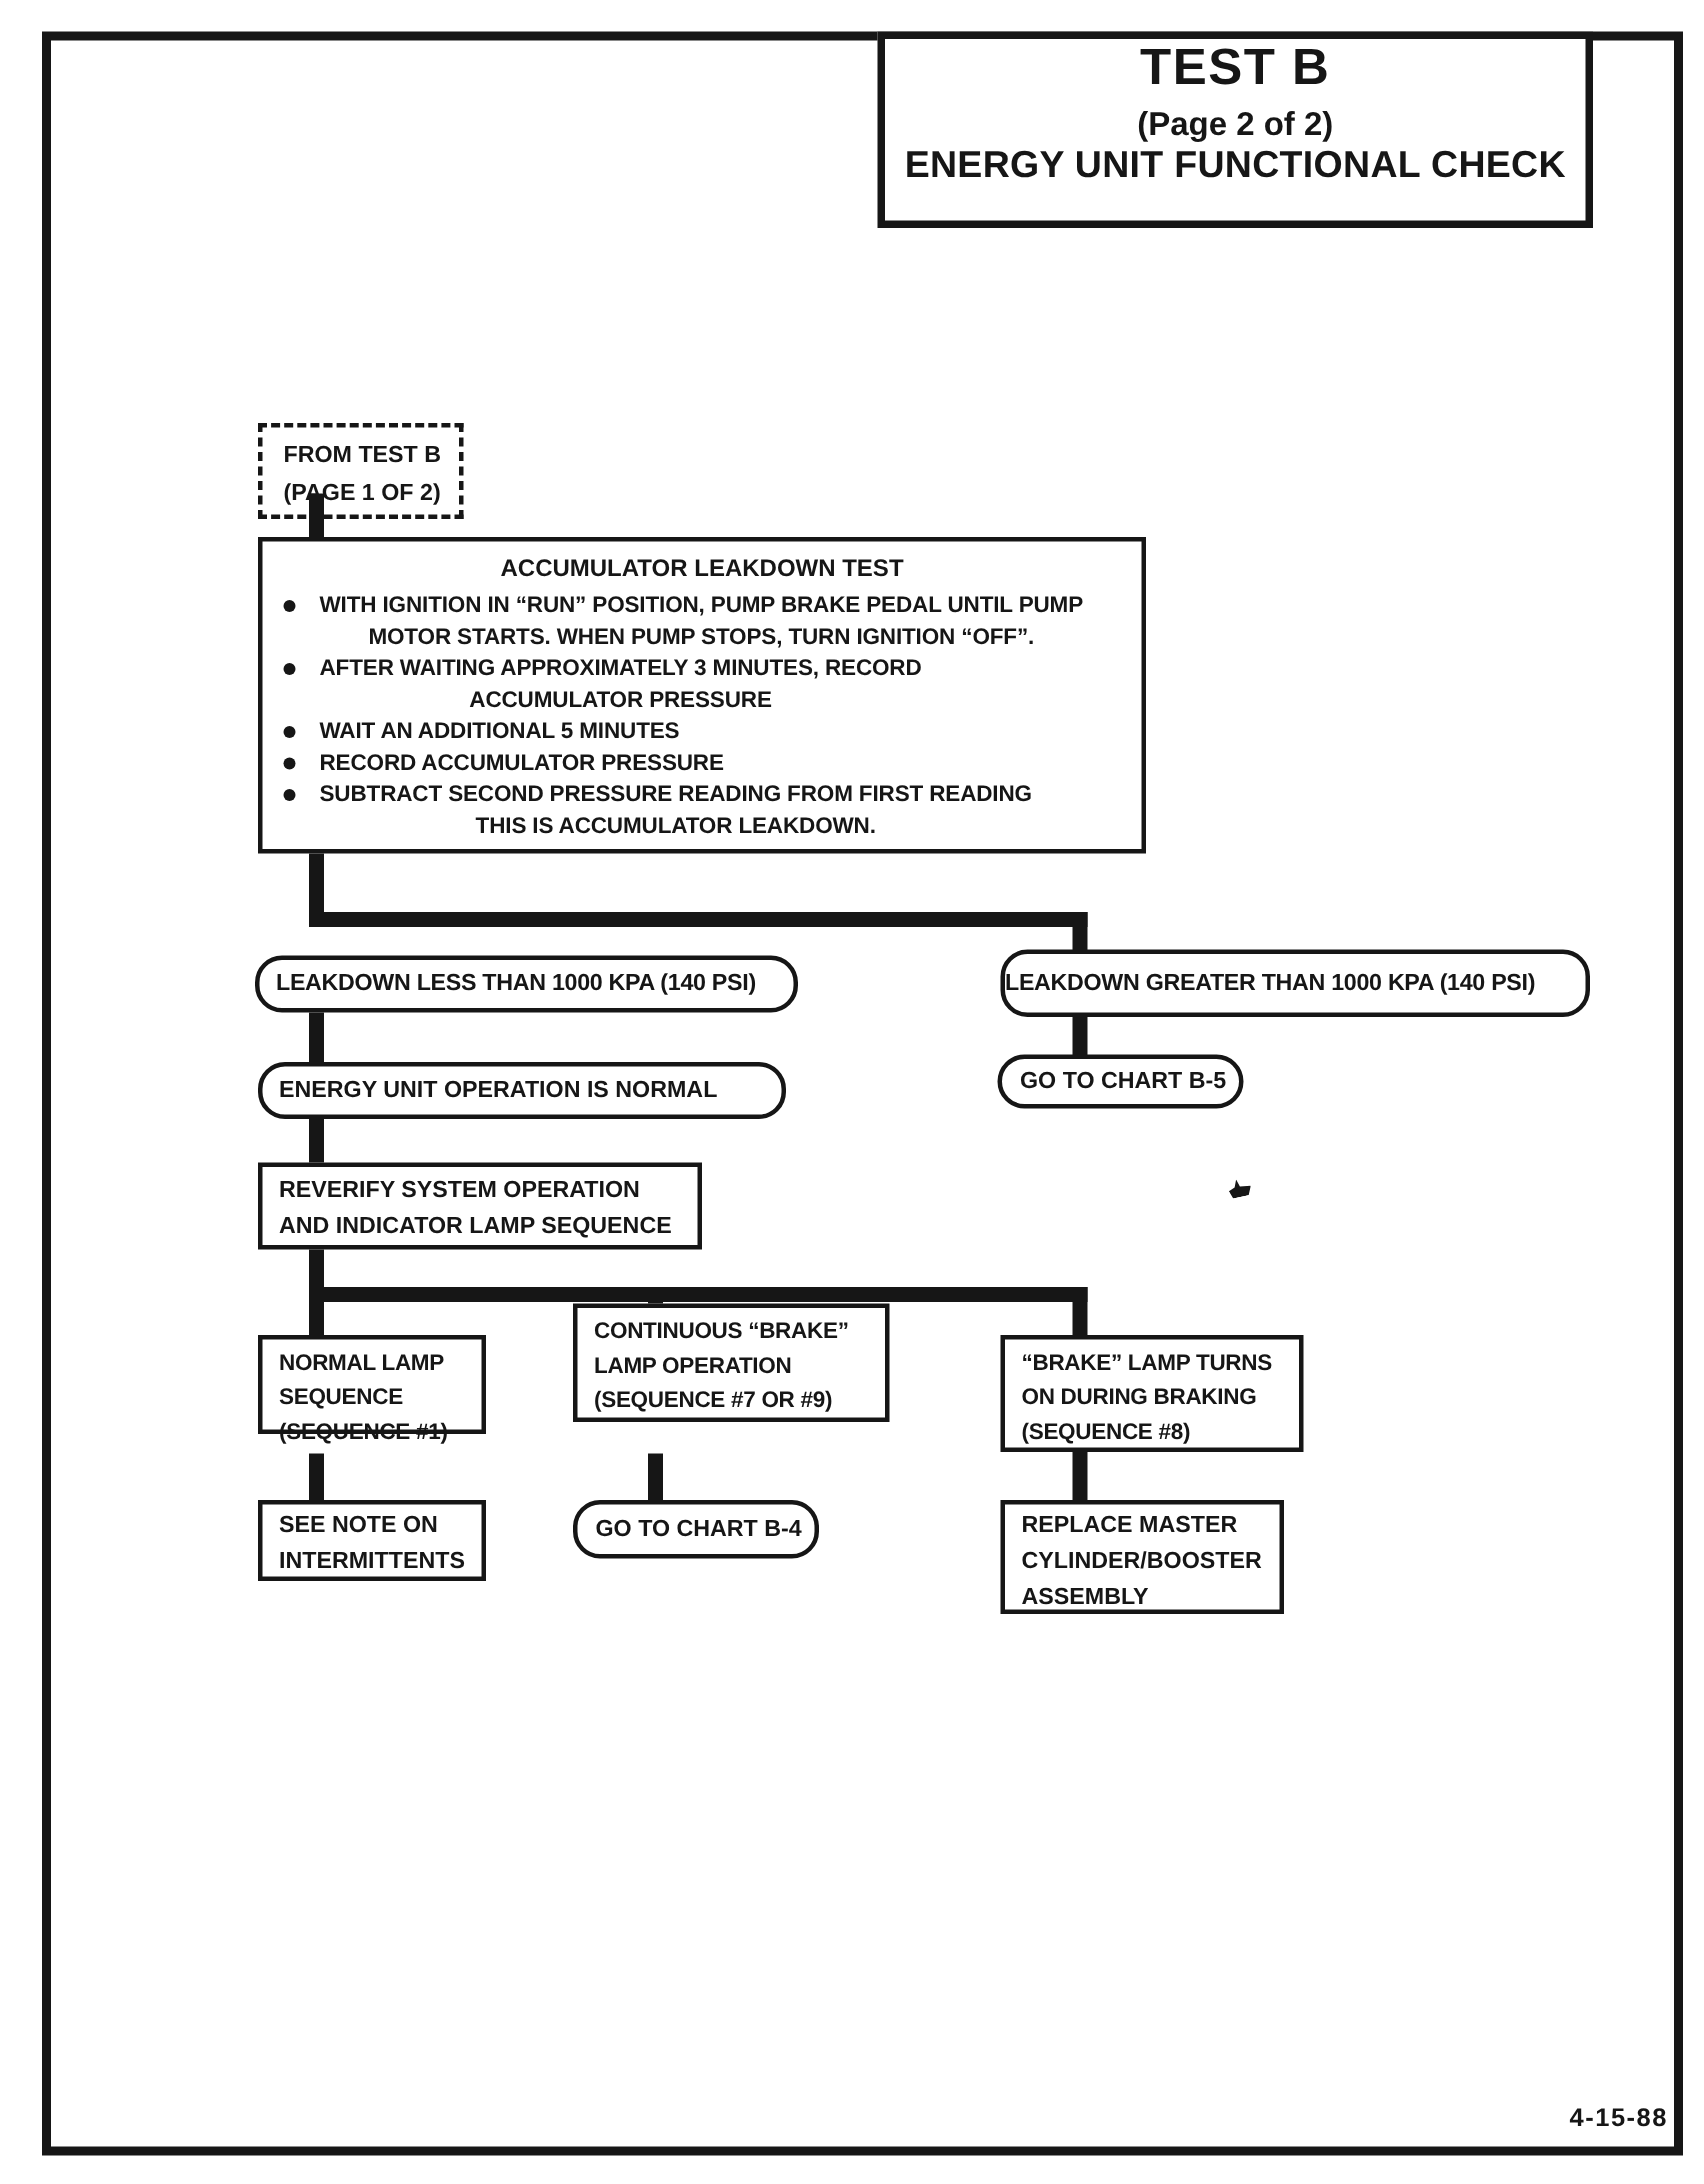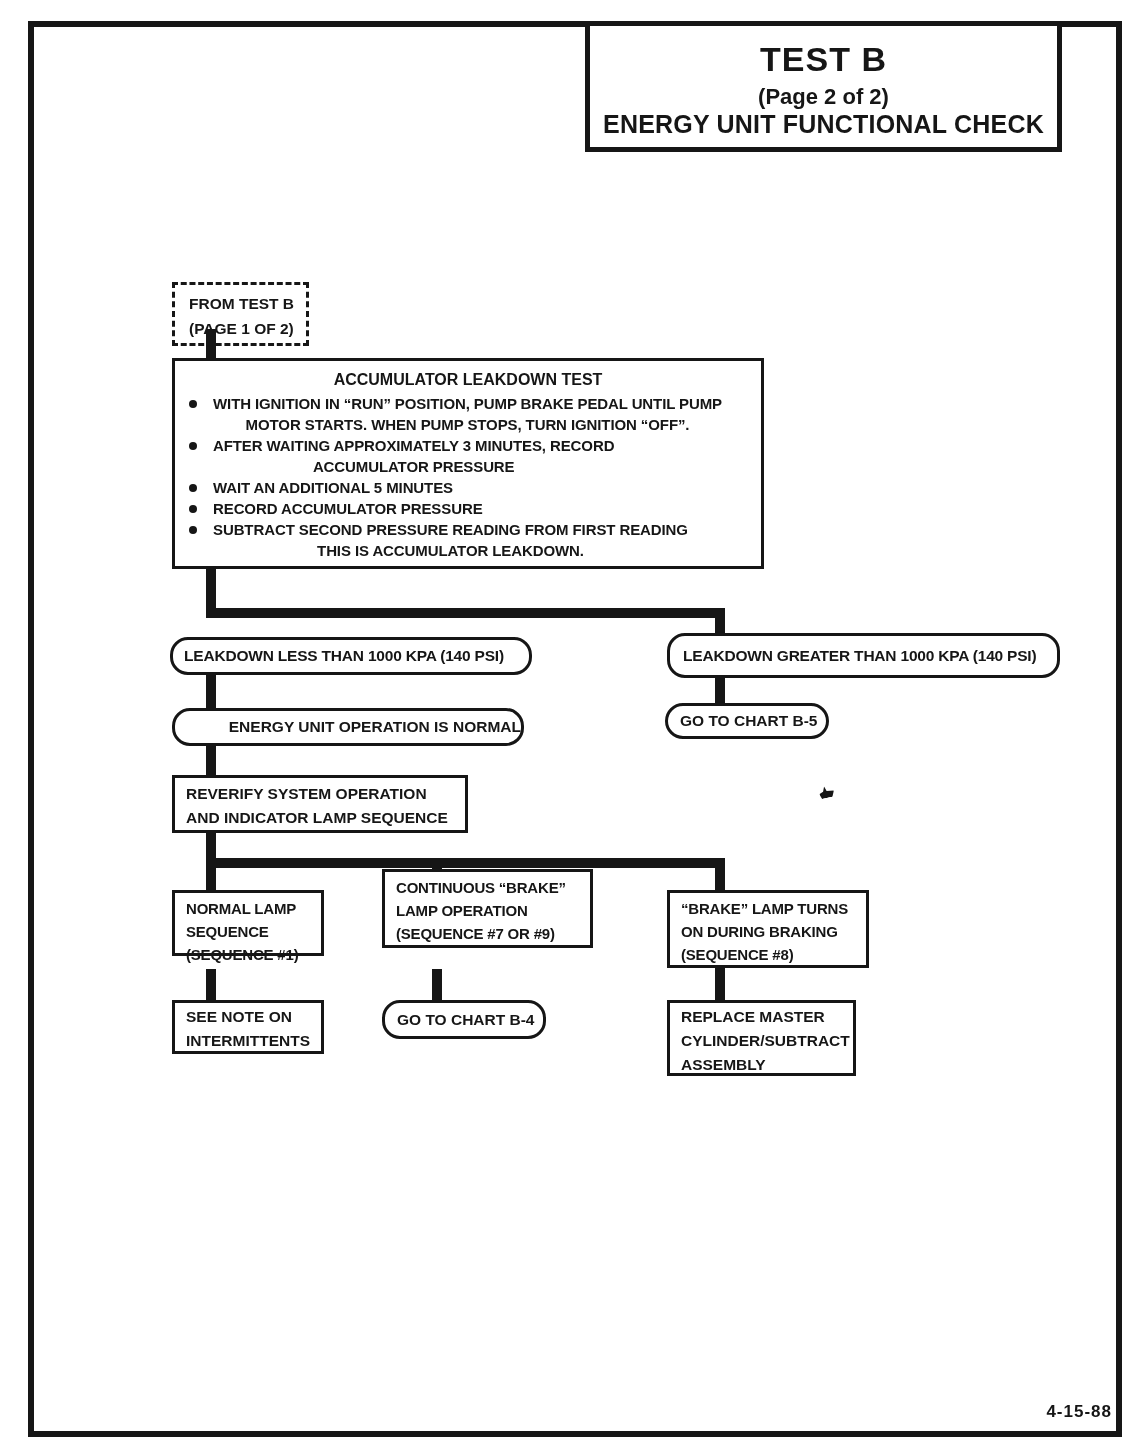--- a/index.html
+++ b/index.html
@@ -18,43 +18,43 @@
     position:absolute; box-sizing:border-box;
     border:3px solid var(--ink); background:var(--paper);
   }
   .dashed { border-style:dashed; }
   .vline,.hline { position:absolute; background:var(--ink); }
   .center-v { display:flex; align-items:center;border-radius:18px; }
 
   .title-box {
     position:absolute; left:585px; top:21px; width:477px; height:131px;
     border:5px solid var(--ink); box-sizing:border-box; background:var(--paper);
-    text-align:center; padding-top:14px;
+    text-align:center; padding-top:0;
   }
   .title-main  { font-size:34px; line-height:38px; letter-spacing:1px; }
   .title-sub   { font-size:22px; line-height:26px; margin-top:6px; }
   .title-head  { font-size:25px; line-height:28px; letter-spacing:0.2px; }
 
   .from-box { left:172px; top:266px; width:137px; height:64px;
     font-size:15.5px; line-height:25px; padding:6px 0 0 14px;margin-top:16px; }
 
   .acc-box { left:172px; top:358px; width:592px; height:211px; padding-top:8px; }
   .acc-title { text-align:center; font-size:16px; line-height:22px; }
   .acc-bullets { padding:2px 8px 0 12px;text-align:center; }
   .b-row { display:flex; }
   .b-marker { flex:none; width:24px; padding-top:7px; padding-left:2px; }
   .b-dot { width:8px; height:8px; border-radius:50%; background:var(--ink); }
   .b-text { font-size:15px; line-height:21px; letter-spacing:-0.1px; }
 
   .less-box    { left:170px; top:637px; width:362px; height:38px;
                  font-size:15.5px; letter-spacing:-0.2px; padding-left:11px; }
   .greater-box { left:667px; top:633px; width:393px; height:45px;
-                 font-size:15.5px; letter-spacing:-0.2px; padding-left:13px; }
+                 font-size:15.5px; letter-spacing:-0.2px; }
   .normal-box  { left:172px; top:708px; width:352px; height:38px;
-                 font-size:15.5px; padding-left:11px;justify-content:flex-end; }
+                 font-size:15.5px; padding-left:11px; }
   .b5-box      { left:665px; top:703px; width:164px; height:36px;
                  font-size:15.5px; padding-left:12px; }
   .reverify-box{ left:172px; top:775px; width:296px; height:58px;
                  font-size:15.5px; line-height:24px; padding:4px 0 0 11px; }
 
   .lamp1-box { left:172px; top:890px; width:152px; height:66px; }
   .lamp2-box { left:382px; top:869px; width:211px; height:79px; }
   .lamp3-box { left:667px; top:890px; width:202px; height:78px; }
   .lamp1-box,.lamp2-box,.lamp3-box {
     font-size:15px; line-height:23px; padding:4px 0 0 11px; letter-spacing:-0.2px; }
@@ -199,21 +199,21 @@
 
   <div class="node note-box">
     <div>SEE NOTE ON</div>
     <div>INTERMITTENTS</div>
   </div>
   <div class="node b4-box center-v">
     <span>GO TO CHART B-4</span>
   </div>
   <div class="node replace-box">
     <div>REPLACE MASTER</div>
-    <div>CYLINDER/SUBTRACT</div>
+    <div>CYLINDER/BOOSTER</div>
     <div>ASSEMBLY</div>
   </div>
 
   <div class="speck"></div>
 
   <div class="date-stamp">4-15-88</div>
 
 </div>
 
 </body></html>

